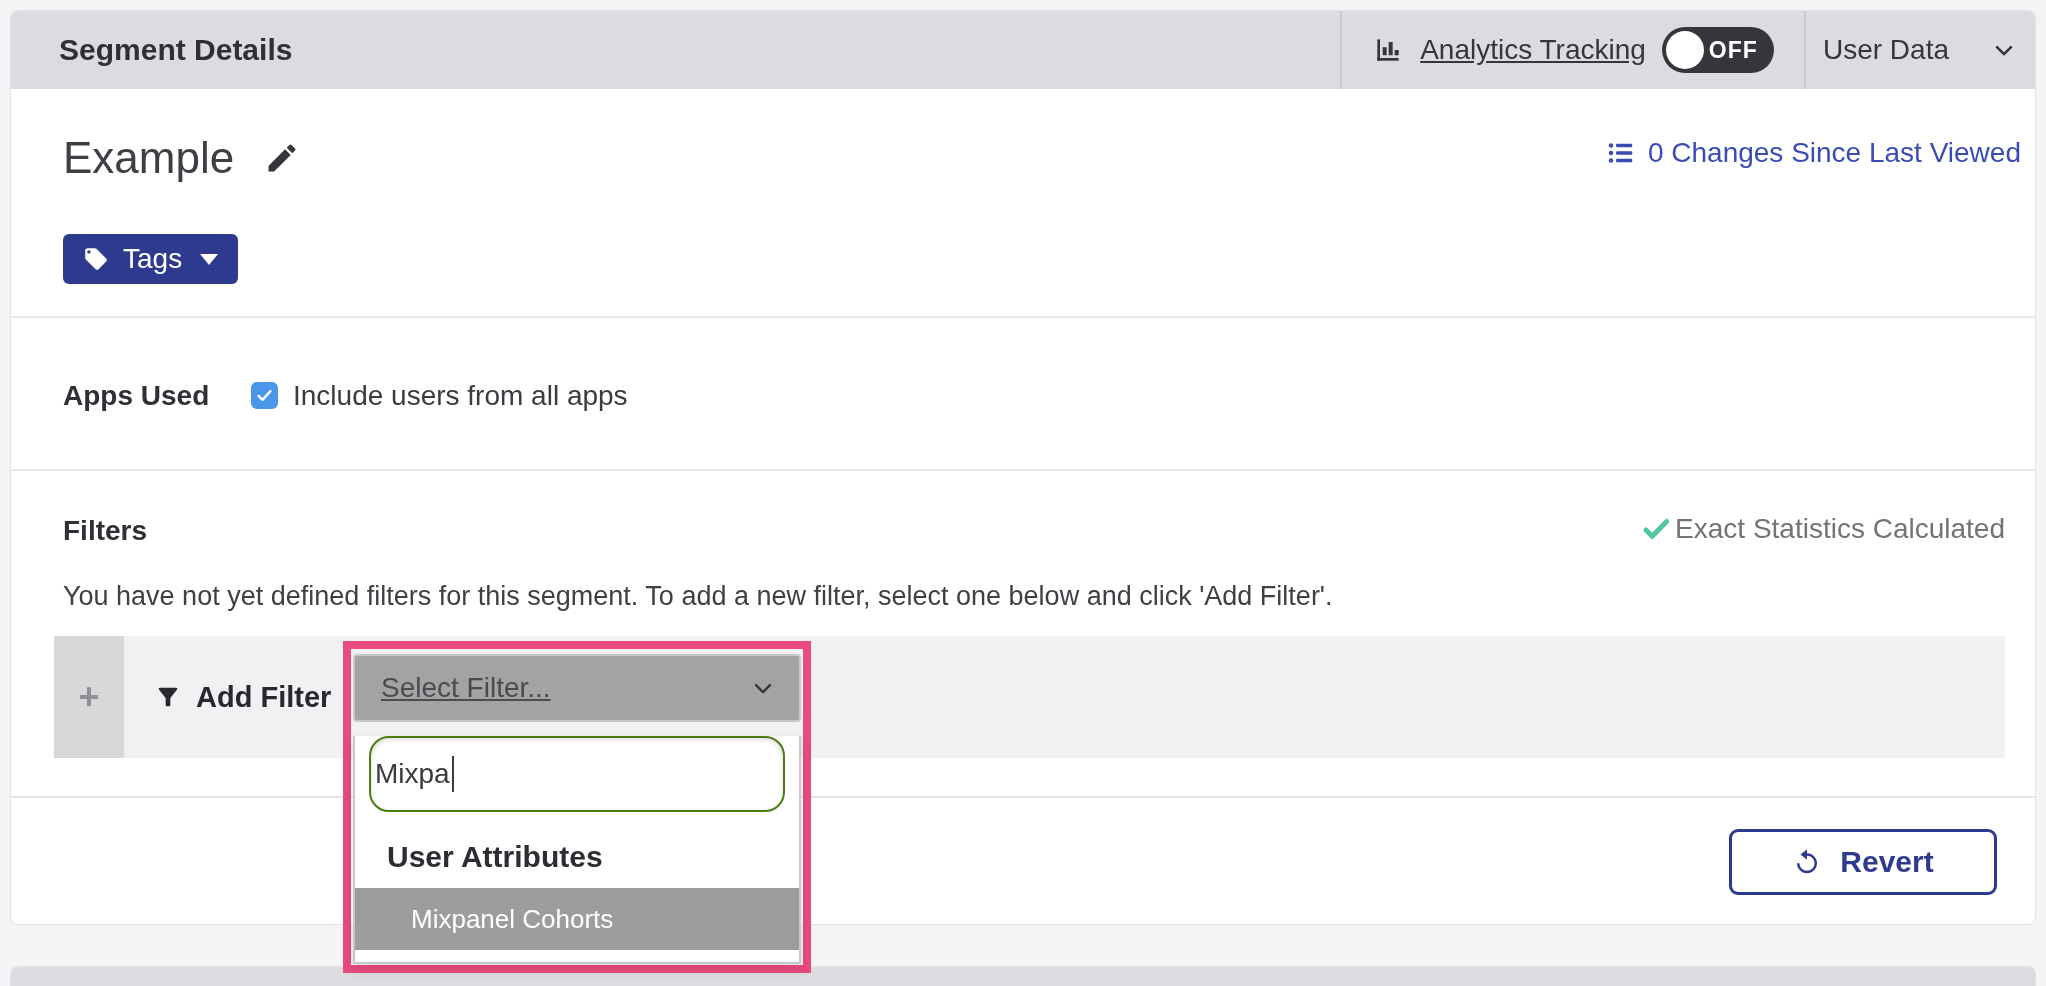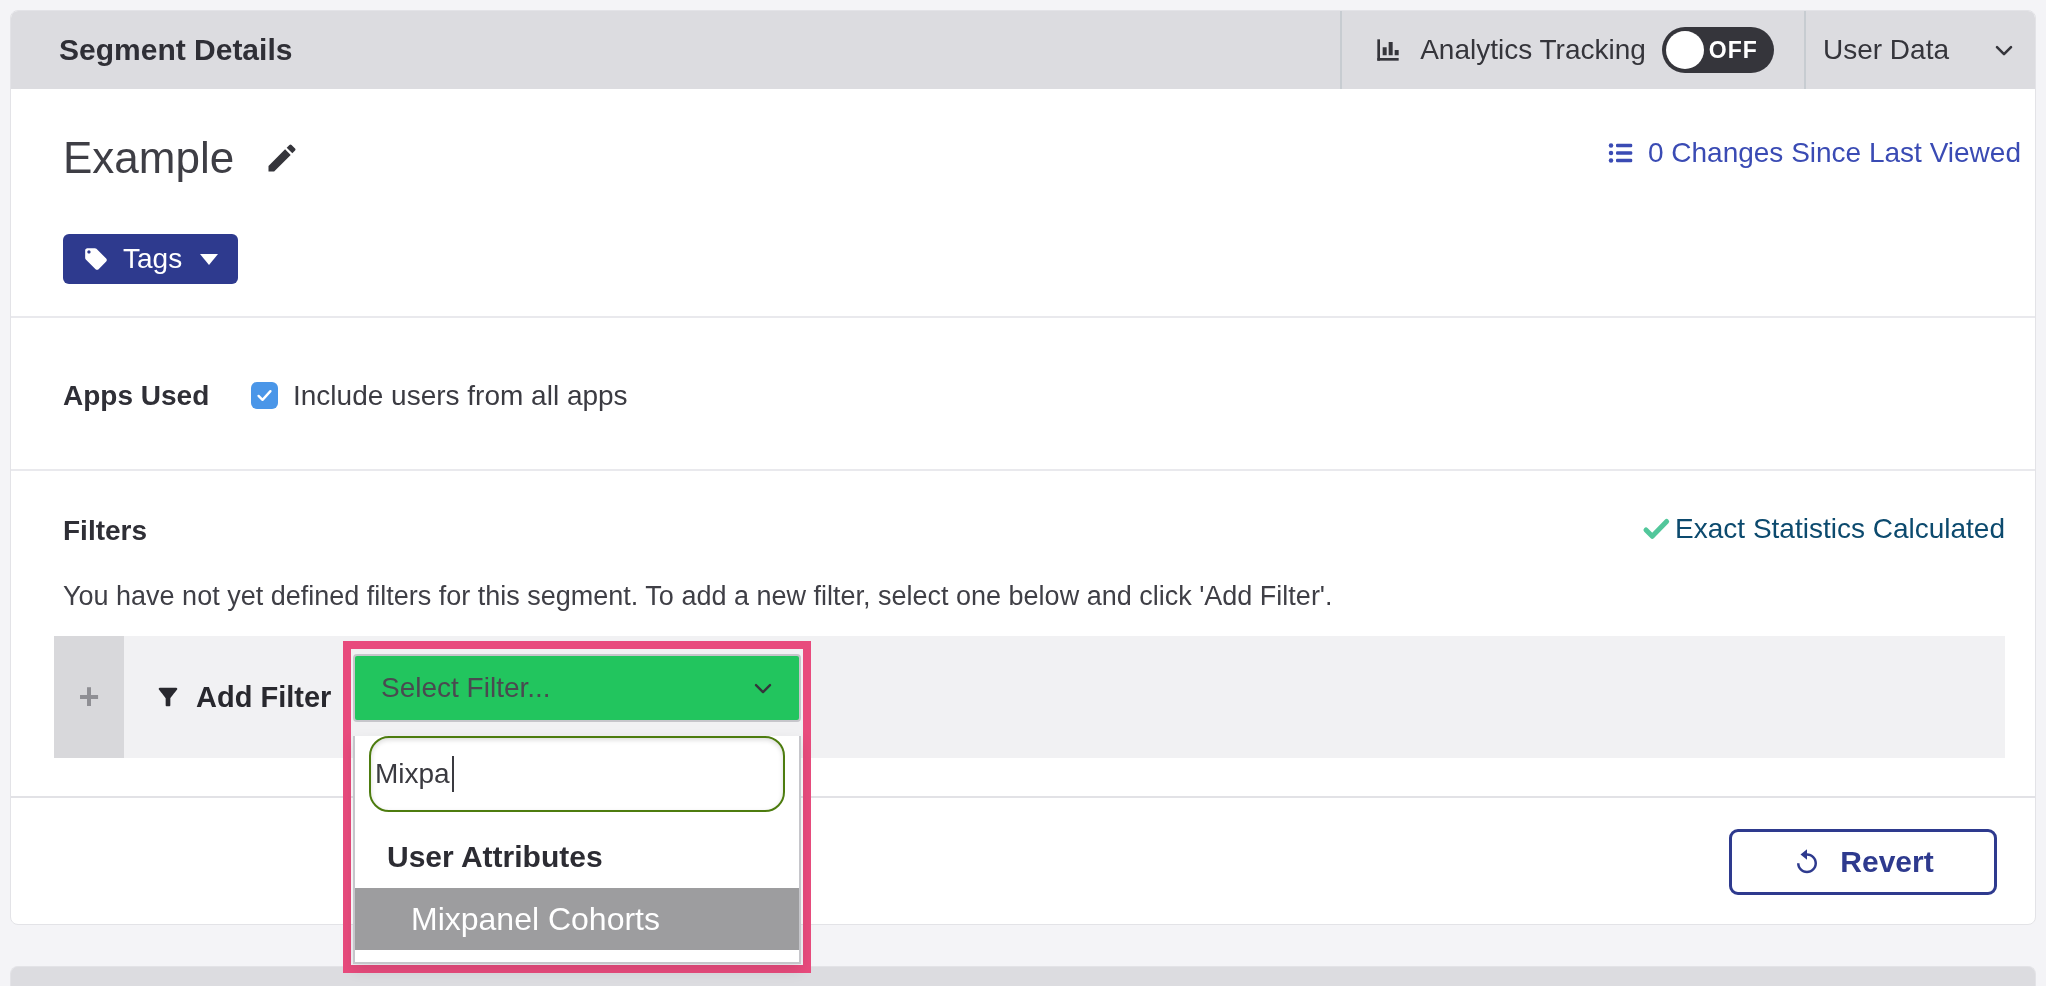--- a/index.html
+++ b/index.html
@@ -21,21 +21,21 @@
     display: flex; align-items: stretch;
   }
   .header-title {
     align-self: center; padding-left: 48px;
     font-size: 30px; font-weight: 700; color: #2f2f36;
   }
   .header-right { margin-left: auto; display: flex; align-items: stretch; }
   .v-divider { width: 2px; background: #c7ccd1; }
   .analytics-area {
     width: 462px; display: flex; align-items: center; justify-content: center;
-    gap: 16px; font-size: 28px; color: #35353b;
+    gap: 16px; font-size: 28px; color: #35353b; text-decoration: underline;
   }
   .toggle {
     width: 112px; height: 46px; background: #35353b; border-radius: 23px;
     position: relative; display: flex; align-items: center; cursor: pointer;
   }
   .toggle .knob {
     position: absolute; left: 4px; top: 4px; width: 38px; height: 38px;
     background: #ffffff; border-radius: 50%;
   }
   .toggle .off-label {
@@ -86,21 +86,21 @@
     position: absolute; left: 0; top: 458px; width: 100%; height: 327px;
     border-top: 2px solid #e9e9ed;
   }
   .filters-heading {
     position: absolute; left: 52px; top: 44px;
     font-size: 28px; font-weight: 600; color: #2f2f36;
   }
   .filters-status {
     position: absolute; right: 30px; top: 42px;
     display: flex; align-items: center; gap: 4px;
-    color: #0c4a6e; font-size: 28px;
+    color: #737373; font-size: 28px;
   }
   .filters-desc {
     position: absolute; left: 52px; top: 110px;
     font-size: 27px; color: #3f3f46;
   }
   .add-filter-row {
     position: absolute; left: 43px; right: 30px; top: 165px; height: 122px;
     display: flex;
   }
   .plus-cell {
@@ -136,39 +136,39 @@
     position: absolute; left: 10px; top: 966px; width: 2026px; height: 20px;
     background: #dcdce0; border-radius: 8px 8px 0 0; border: 1px solid #e3e3e7;
     border-bottom: none;
   }
   
   .highlight-box {
     position: absolute; left: 343px; top: 641px; width: 468px; height: 332px;
     border: 8px solid #e84b7d; z-index: 10; padding: 5px 2px 0 2px;
   }
   .select-box {
-    height: 68px; background: #22c55e; border: 2px solid #c6c6cb; border-radius: 4px;
+    height: 68px; background: #a3a3a3; border: 2px solid #c6c6cb; border-radius: 4px;
     display: flex; align-items: center; padding: 0 22px 0 26px;
-    font-size: 28px; color: #4a4a50; cursor: pointer;
+    font-size: 28px; color: #4a4a50; cursor: pointer; text-decoration: underline;
   }
   .select-box .chev { margin-left: auto; }
   .dropdown-panel {
     background: #ffffff; border: 2px solid #c6c6cb; border-top: none;
     padding-bottom: 12px; box-shadow: 0 6px 14px rgba(0,0,0,0.10);
   }
   .dropdown-search {
     margin: 14px; height: 76px; border: 2px solid #4d7c0f; border-radius: 20px;
     box-shadow: inset 0 2px 5px rgba(0,0,0,0.14);
     display: flex; align-items: center; padding-left: 4px;
     font-size: 28px; color: #3a3a40; cursor: text;
   }
   .text-cursor { width: 2px; height: 36px; background: #3a3a40; margin-left: 2px; }
   .group-label { padding: 14px 0 14px 32px; font-size: 30px; font-weight: 700; color: #2c2c33; }
   .option-selected {
-    height: 62px; background: #9d9d9f; color: #ffffff; font-size: 32px;
+    height: 62px; background: #9d9d9f; color: #ffffff; font-size: 26px;
     display: flex; align-items: center; padding-left: 56px; cursor: pointer;
   }
   .icon { flex: none; display: inline-flex; }
 </style>
 </head>
 <body>
 
 <div class="card">
 
   <div class="card-header">

